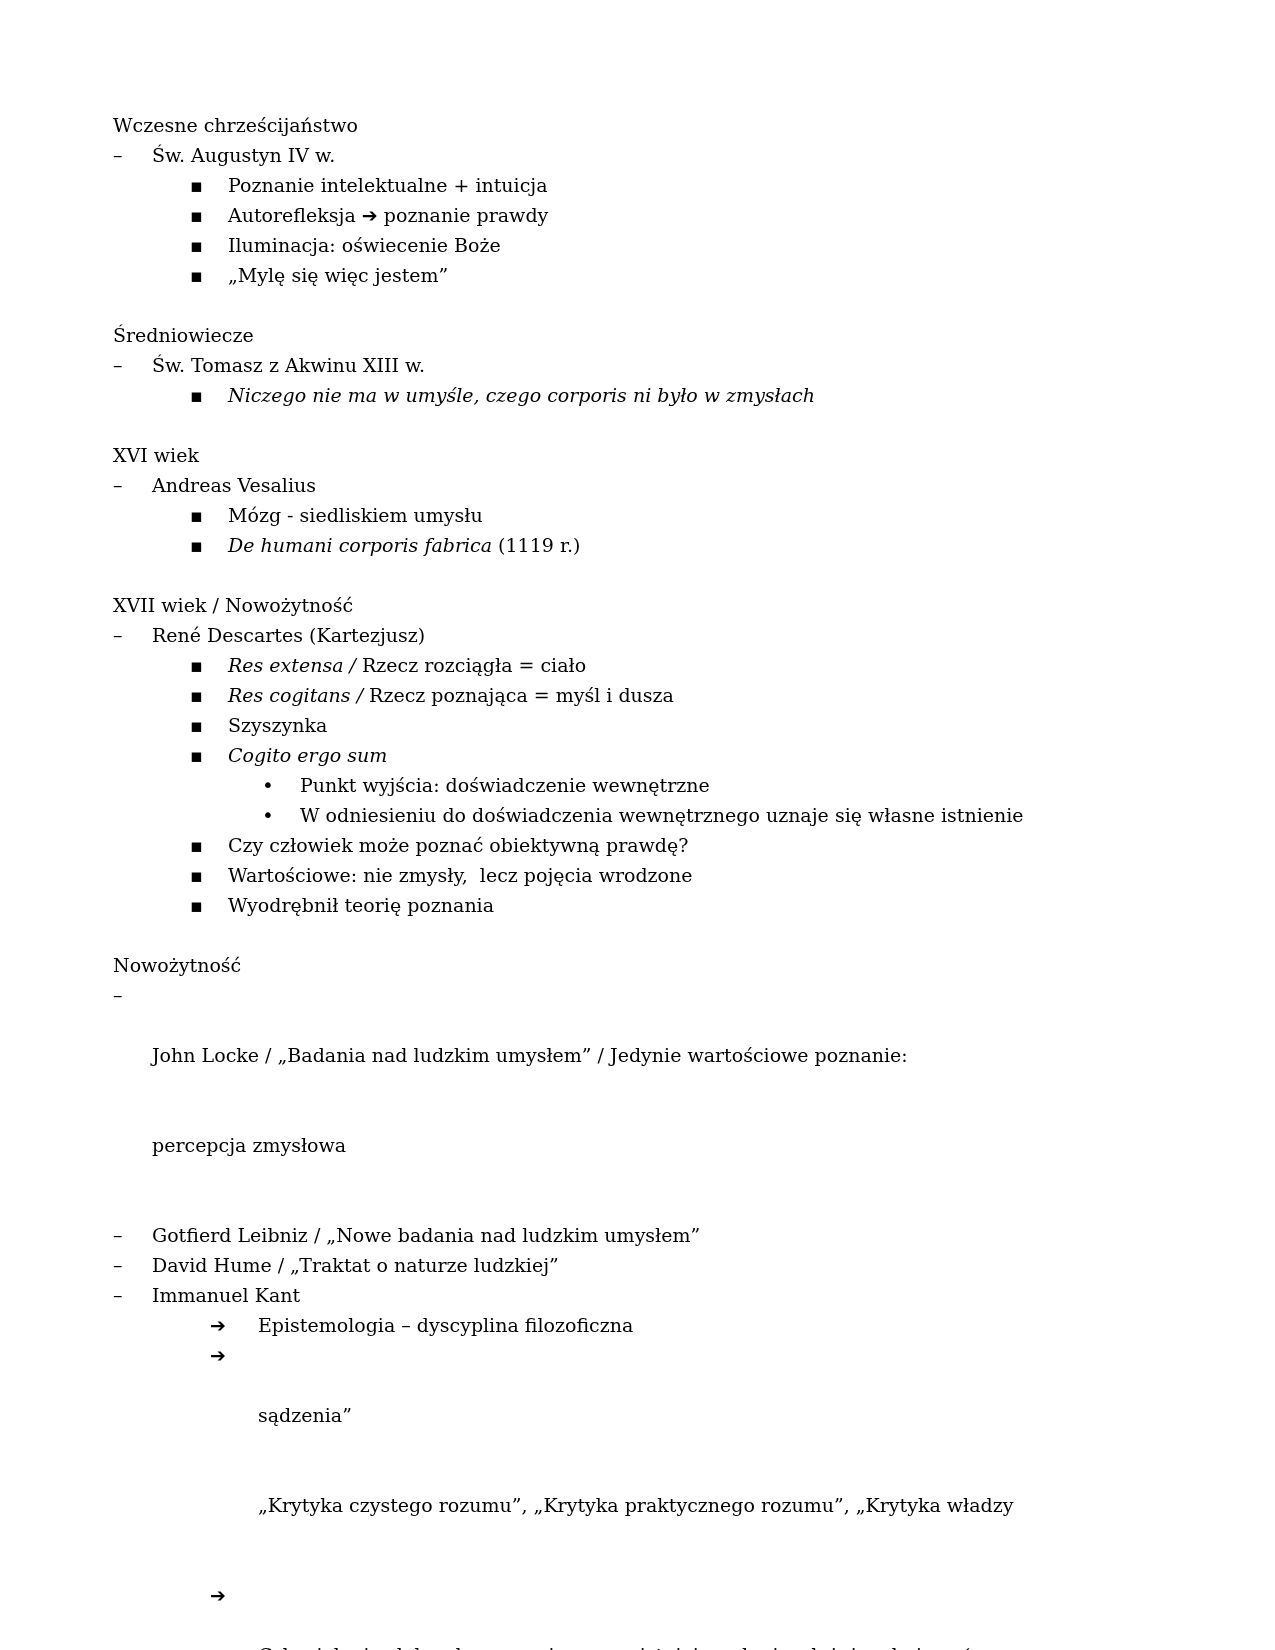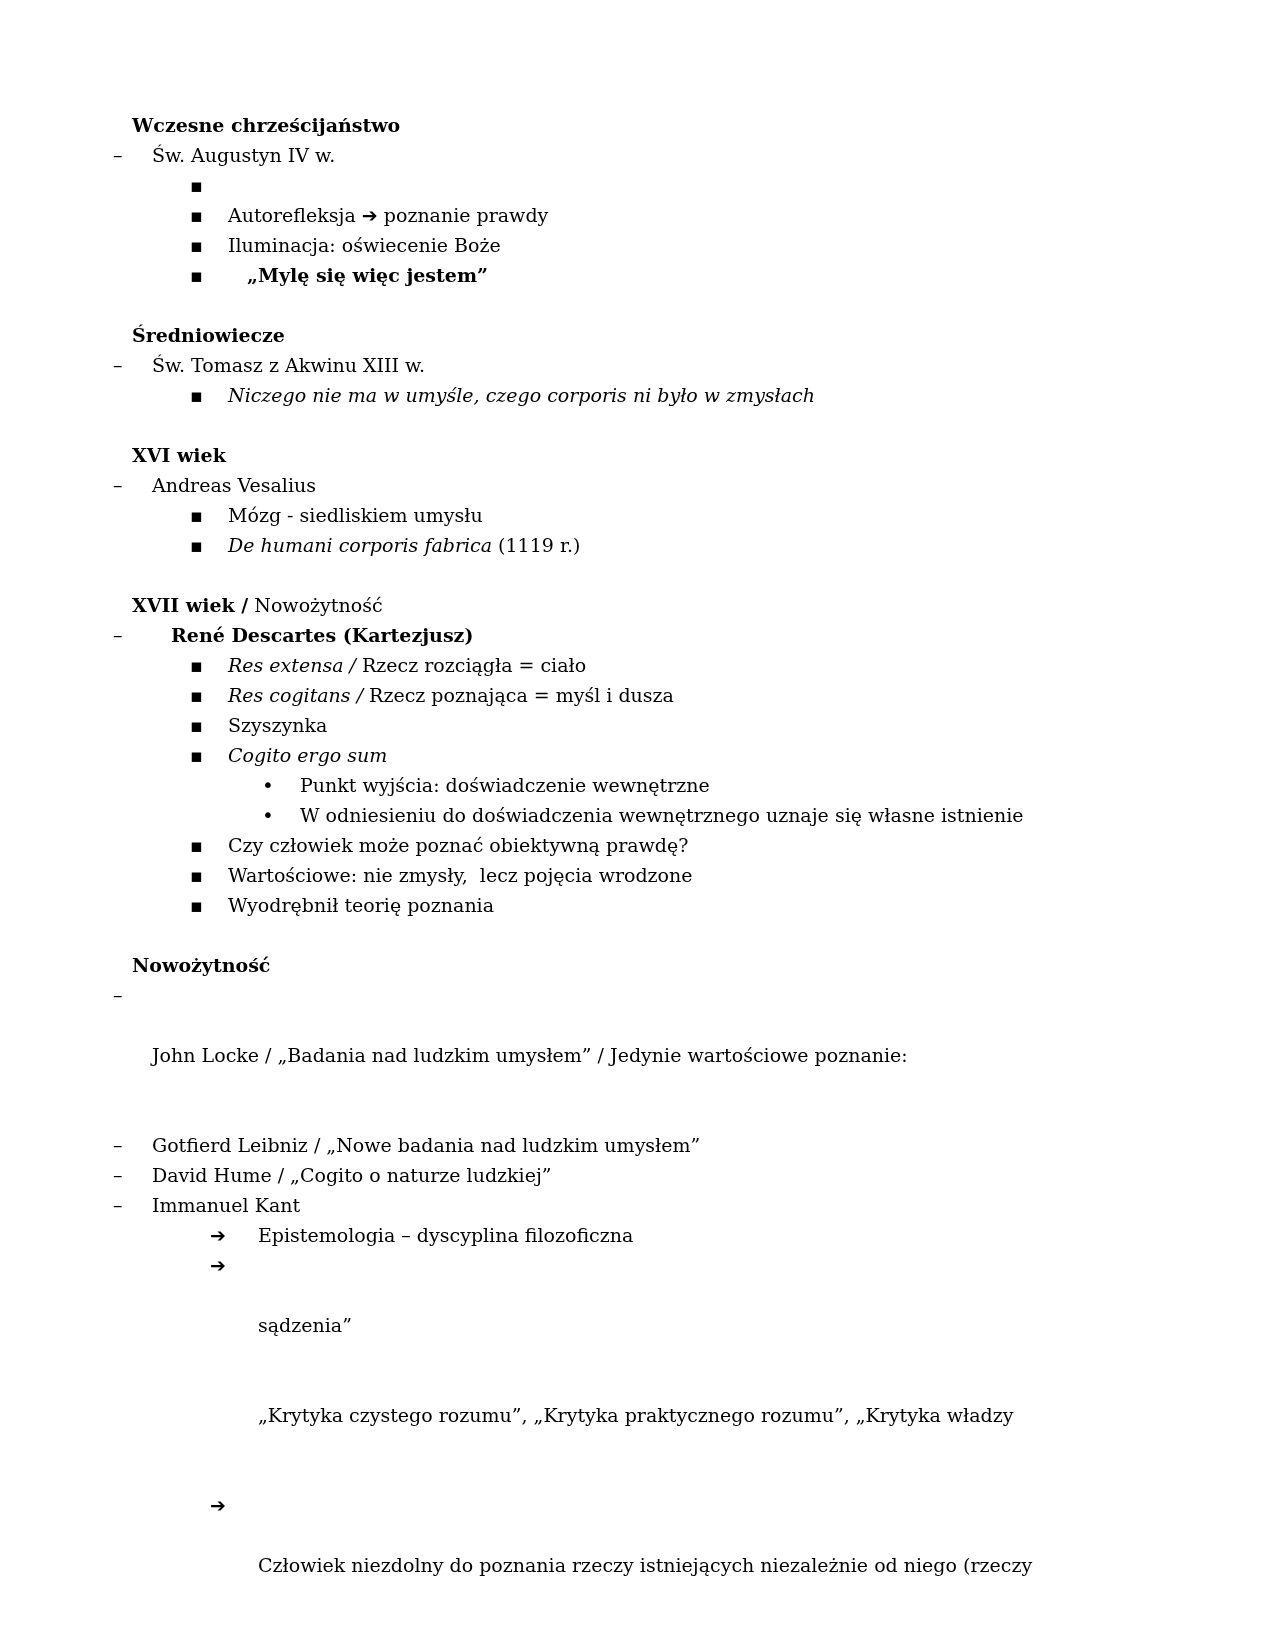--- a/index.html
+++ b/index.html
@@ -15,21 +15,21 @@
     background: #ffffff;
     color: #000000;
     font-family: "DejaVu Serif", "Liberation Serif", serif;
     font-size: 19px;
     line-height: 30px;
     padding: 110px 113px 0 113px;
     overflow: hidden;
   }
   .sec + .sec { margin-top: 30px; }
   .h { font-weight: normal; }
-  .b { font-weight: bold; margin-left: 19px; }
+  .b { font-weight: normal; }
   .i { font-style: italic; }
   .item { display: flex; align-items: flex-start; }
   .txt { flex: 1; white-space: pre-wrap; }
   .bullet {
     flex-shrink: 0;
     line-height: 30px;
     font-family: "DejaVu Sans", sans-serif;
   }
   
   .lvl1 .bullet { width: 39px; font-family: inherit; }
@@ -52,20 +52,21 @@
   <section class="sec">
     <div class="h">
       <span class="b">Wczesne chrześcijaństwo</span>
     </div>
     <div class="item lvl1">
       <span class="bullet">–</span>
       <div class="txt"><span>Św. Augustyn IV w.</span></div>
     </div>
     <div class="item lvl2">
       <span class="bullet">▪</span>
+      <div class="txt"><span>Poznanie intelektualne + intuicja</span></div>
     </div>
     <div class="item lvl2">
       <span class="bullet">▪</span>
       <div class="txt"><span>Autorefleksja </span><span class="arrow-inline">➔</span><span> poznanie prawdy</span></div>
     </div>
     <div class="item lvl2">
       <span class="bullet">▪</span>
       <div class="txt"><span>Iluminacja: oświecenie Boże</span></div>
     </div>
     <div class="item lvl2">
@@ -153,29 +154,30 @@
   </section>
 
   <section class="sec">
     <div class="h">
       <span class="b">Nowożytność</span>
     </div>
     <div class="item lvl1">
       <span class="bullet">–</span>
       <div class="txt">
         <div>John Locke / „Badania nad ludzkim umysłem” / Jedynie wartościowe poznanie:</div>
+        <div>percepcja zmysłowa</div>
       </div>
     </div>
     <div class="item lvl1">
       <span class="bullet">–</span>
       <div class="txt"><span>Gotfierd Leibniz / „Nowe badania nad ludzkim umysłem”</span></div>
     </div>
     <div class="item lvl1">
       <span class="bullet">–</span>
-      <div class="txt"><span>David Hume / „Cogito o naturze ludzkiej”</span></div>
+      <div class="txt"><span>David Hume / „Traktat o naturze ludzkiej”</span></div>
     </div>
     <div class="item lvl1">
       <span class="bullet">–</span>
       <div class="txt"><span>Immanuel Kant</span></div>
     </div>
     <div class="item lvl4">
       <span class="bullet">➔</span>
       <div class="txt"><span>Epistemologia – dyscyplina filozoficzna</span></div>
     </div>
     <div class="item lvl4">

